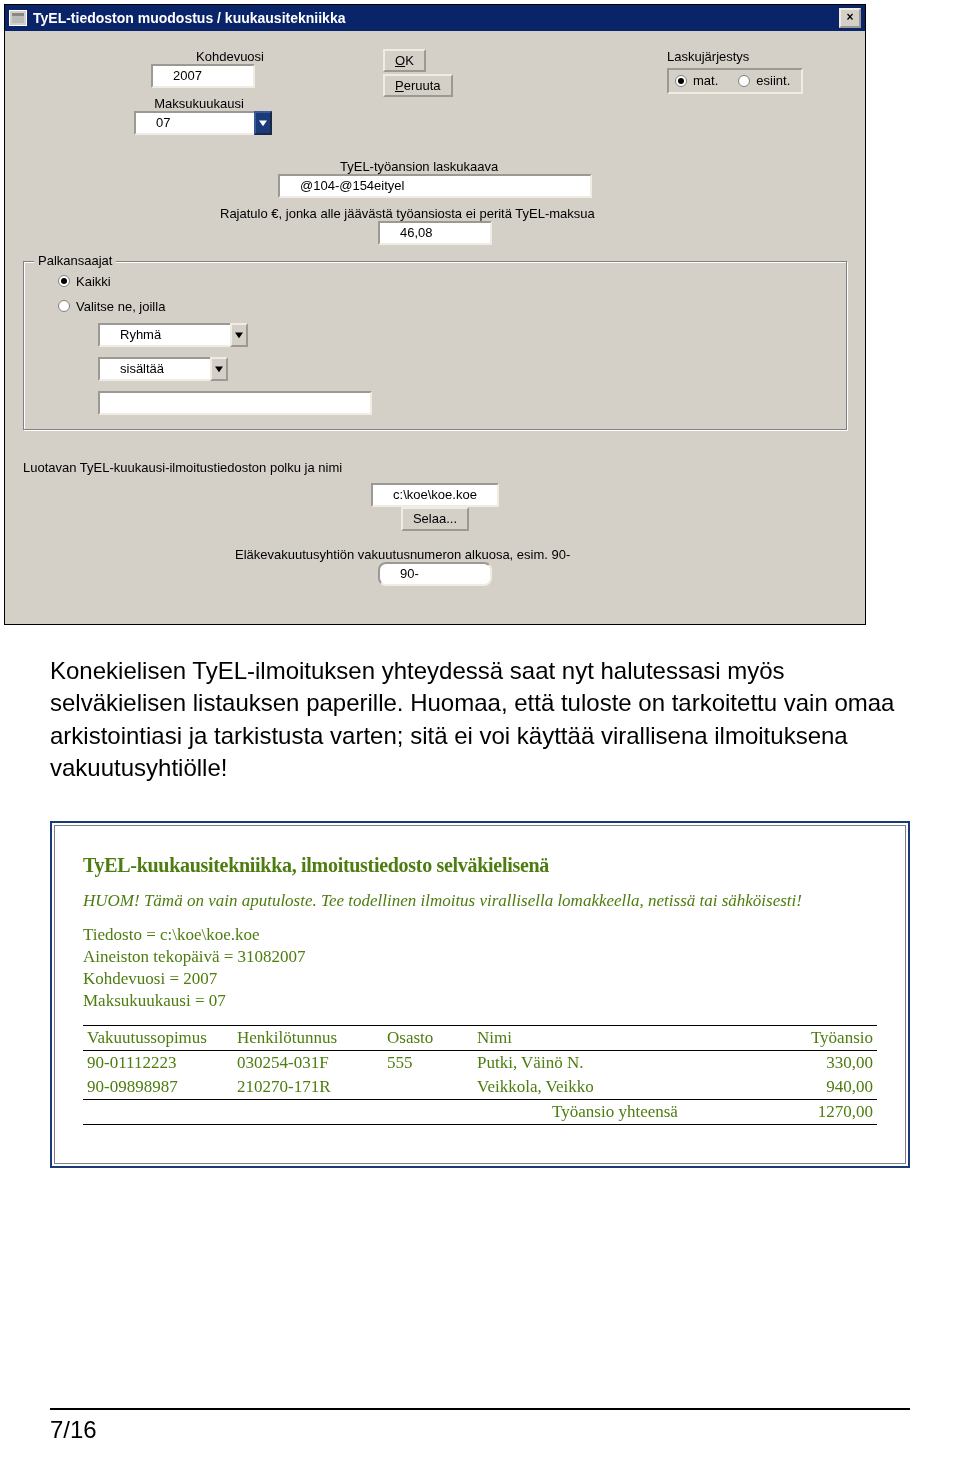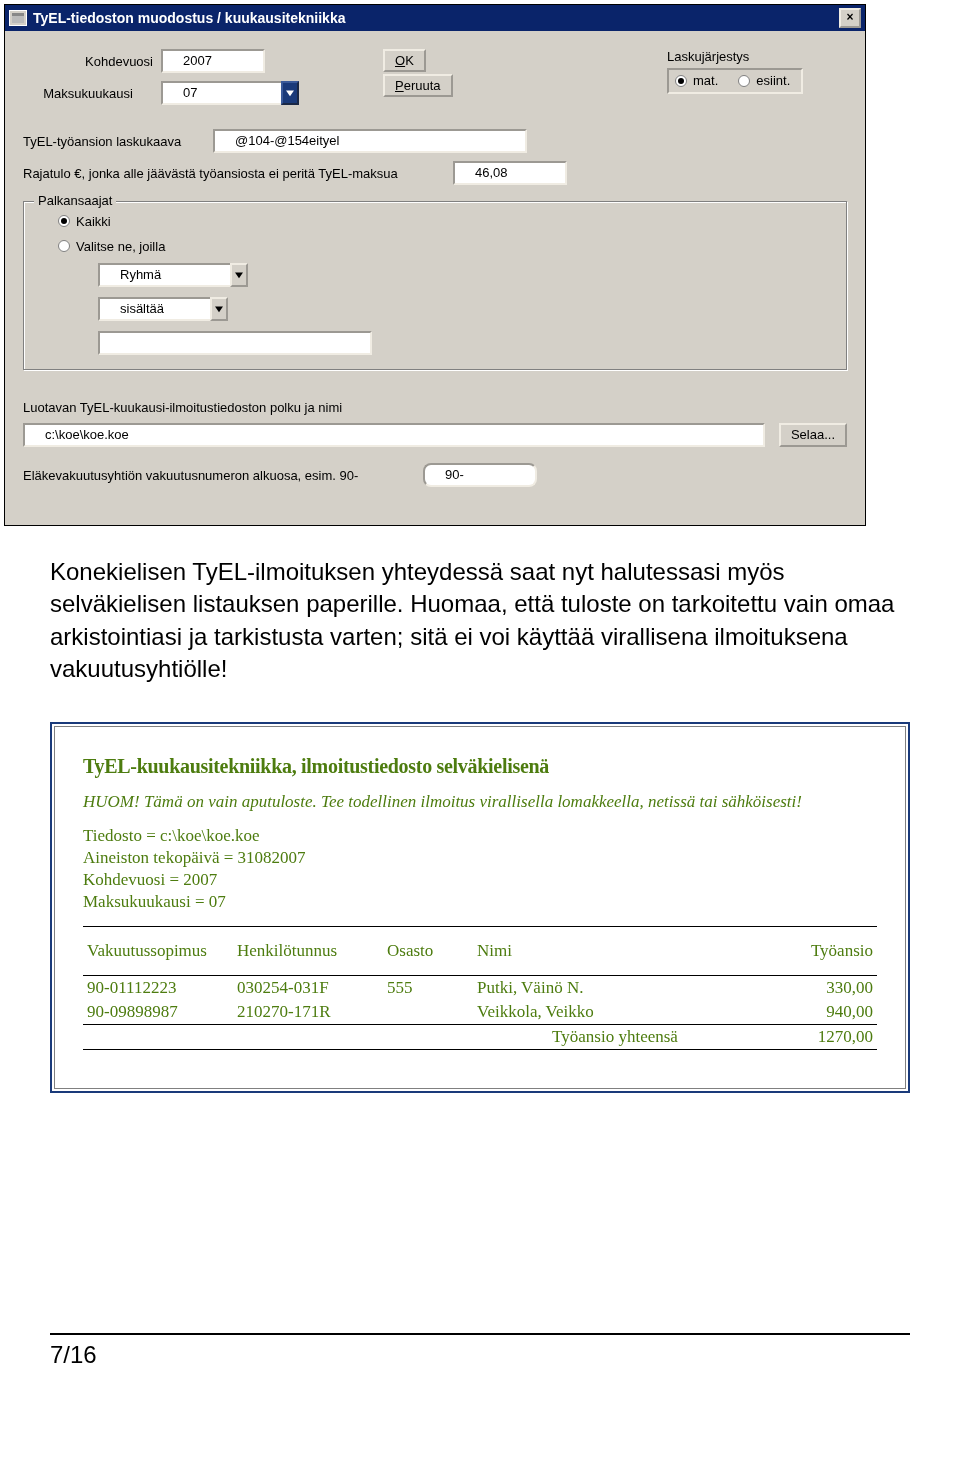--- a/index.html
+++ b/index.html
@@ -48,21 +48,21 @@
     line-height: 14px;
     color:#000;
   }
   .dlg-body {
     padding: 18px 18px 30px 18px;
     font-family: "MS Sans Serif", Tahoma, sans-serif;
     font-size: 13px;
     color: #000;
     position: relative;
   }
-  .row { display: flex; align-items: center; margin-bottom: 8px; }
+  .row { display: flex; align-items: center; margin-bottom: 8px; flex-direction: column; }
   .row .lbl { display:inline-block; }
   .field {
     background: #fff;
     border: 2px inset #f0ece3;
     height: 20px;
     padding: 0 20px;
     font-size: 13px;
     line-height: 20px;
     box-sizing: content-box;
   }
@@ -152,21 +152,21 @@
     margin-top: 14px;
     width: 100%;
     border-collapse: collapse;
     font-size: 17px;
   }
   .report-table th {
     text-align: left;
     font-weight: normal;
     border-top: 1px solid #000;
     border-bottom: 1px solid #000;
-    padding: 14px 4px;
+    padding: 2px 4px;
   }
   .report-table th.r, .report-table td.r { text-align: right; }
   .report-table td { padding: 2px 4px; }
   .total-row td { border-top: 1px solid #000; border-bottom: 1px solid #000; }
   .footer-line {
     height:2px; background:#000;
     margin: 0 50px;
   }
 </style>
 </head>

